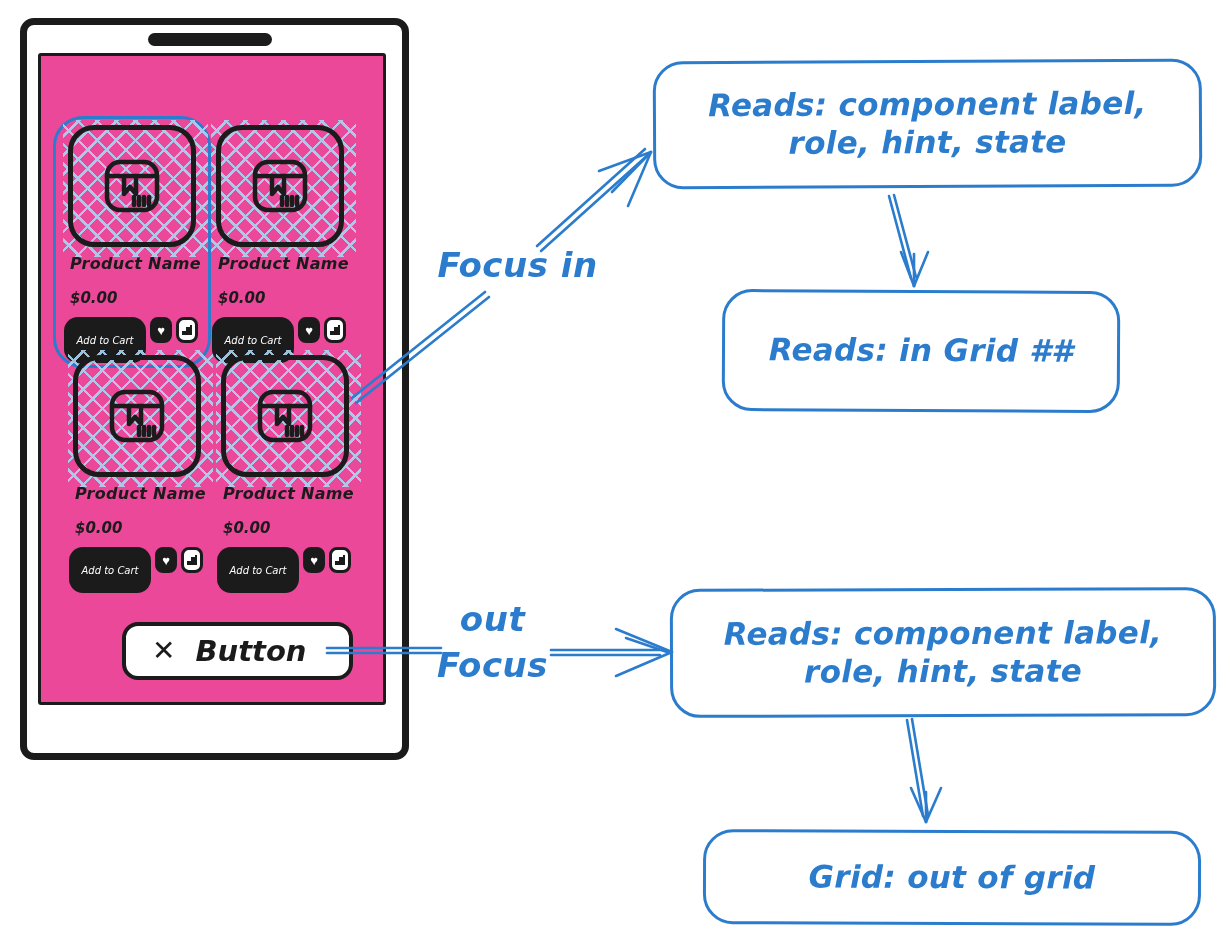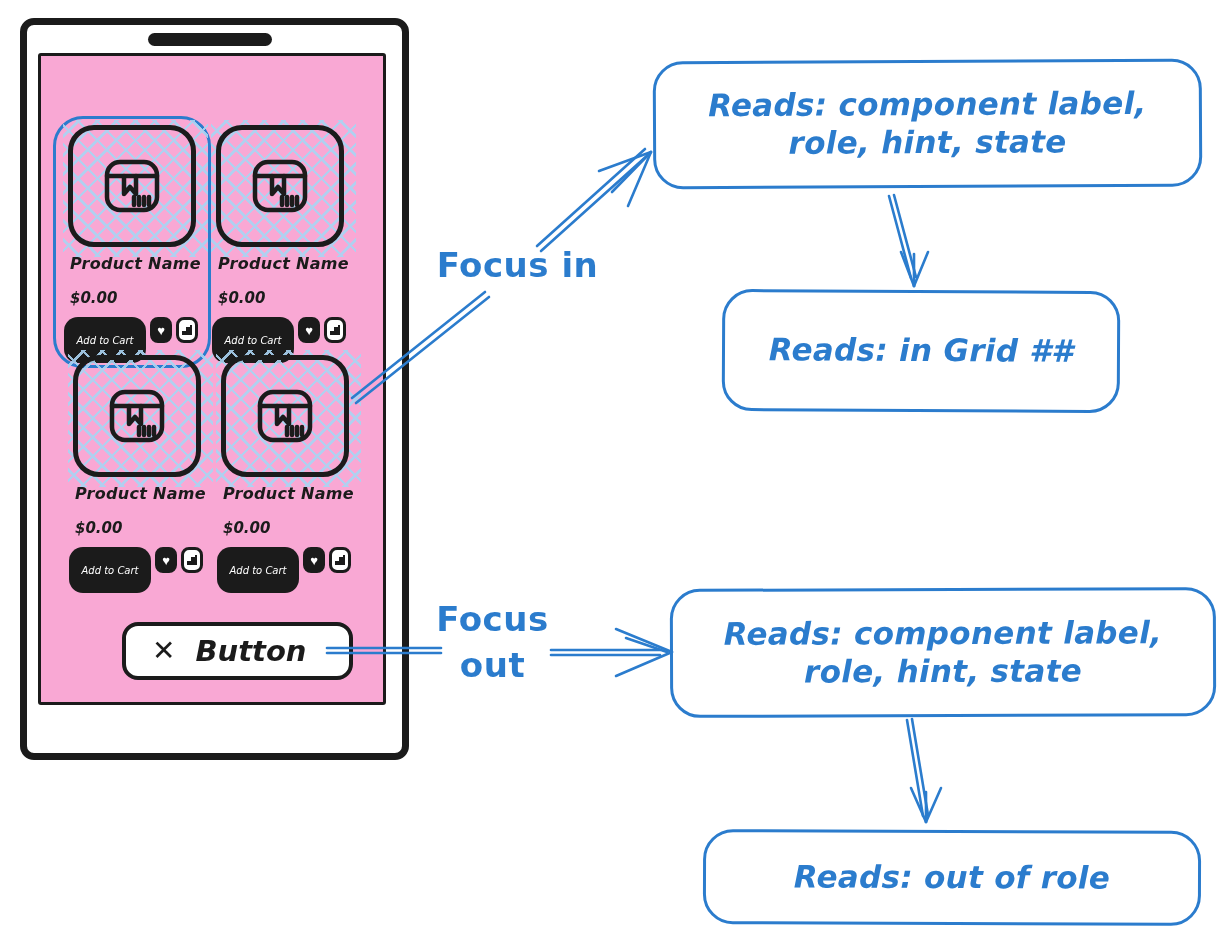--- a/index.html
+++ b/index.html
@@ -16,21 +16,21 @@
   .phone{
     position:absolute;left:20px;top:18px;width:375px;height:728px;
     border:7px solid var(--ink);border-radius:14px;background:#fff;
   }
   .speaker{
     position:absolute;left:121px;top:8px;width:124px;height:13px;
     background:var(--ink);border-radius:7px;
   }
   .screen{
     position:absolute;left:11px;top:28px;width:342px;height:646px;
-    border:3px solid var(--ink);border-radius:3px;background:#f9a8d4;
+    border:3px solid var(--ink);border-radius:3px;background:#ec4899;
   }
   .focus-ring{
     position:absolute;left:12px;top:60px;width:152px;height:246px;
     border:3px solid var(--blue);border-radius:30px;
   }
   .card{position:absolute;width:150px;}
   .imgwrap{position:relative;width:128px;height:122px;margin-left:8px;}
   .hatch{
     position:absolute;left:-5px;top:-5px;right:-12px;bottom:-10px;
     background-image:
@@ -72,21 +72,21 @@
     position:absolute;border:3.5px solid var(--blue);border-radius:30px;background:#fff;
     display:flex;flex-direction:column;align-items:center;justify-content:center;
     color:var(--blue);font-style:italic;font-weight:600;font-size:31px;
     line-height:1.22;text-align:center;letter-spacing:.3px;
   }
   .box-a{left:653px;top:60px;width:543px;height:122px;transform:rotate(-.3deg);}
   .box-b{left:722px;top:290px;width:392px;height:116px;transform:rotate(.3deg);}
   .box-c{left:670px;top:588px;width:540px;height:123px;transform:rotate(-.2deg);}
   .box-d{left:703px;top:830px;width:492px;height:89px;transform:rotate(.2deg);}
   .flabel{
-    position:absolute;color:var(--blue);font-weight:600;
+    position:absolute;color:var(--blue);font-style:italic;font-weight:600;
     font-size:34px;letter-spacing:.5px;text-align:center;line-height:1.35;
   }
   .flabel.fin{left:425px;top:243px;width:185px;}
   .flabel.fout{left:430px;top:597px;width:125px;}
   svg.overlay{position:absolute;left:0;top:0;pointer-events:none;}
   svg.overlay path{stroke:var(--blue);stroke-width:2.6;fill:none;stroke-linecap:round;}
   svg.pkg path, svg.pkg rect, svg.pkg line{stroke:var(--ink);fill:none;stroke-width:4.5;stroke-linecap:round;stroke-linejoin:round;}
   svg.chart path{fill:var(--ink);}
 </style>
 </head>
@@ -224,27 +224,27 @@
   <div class="bluebox box-b">
     <div>Reads: in Grid ##</div>
   </div>
 
   <div class="bluebox box-c">
     <div>Reads: component label,</div>
     <div>role, hint, state</div>
   </div>
 
   <div class="bluebox box-d">
-    <div>Reads: out of role</div>
+    <div>Grid: out of grid</div>
   </div>
 
   <div class="flabel fin">Focus in</div>
   <div class="flabel fout">
+    <div>out</div>
     <div>Focus</div>
-    <div>out</div>
   </div>
 
   <svg class="overlay" width="1230" height="945" viewBox="0 0 1230 945">
 
     <g>
       <path d="M356,403 L489,297"></path>
         <path d="M352,398 L485,292"></path>
       <path d="M541,251 L649,154"></path>
         <path d="M537,246 L645,149"></path>
       <path d="M651,152 L599,171"></path>

